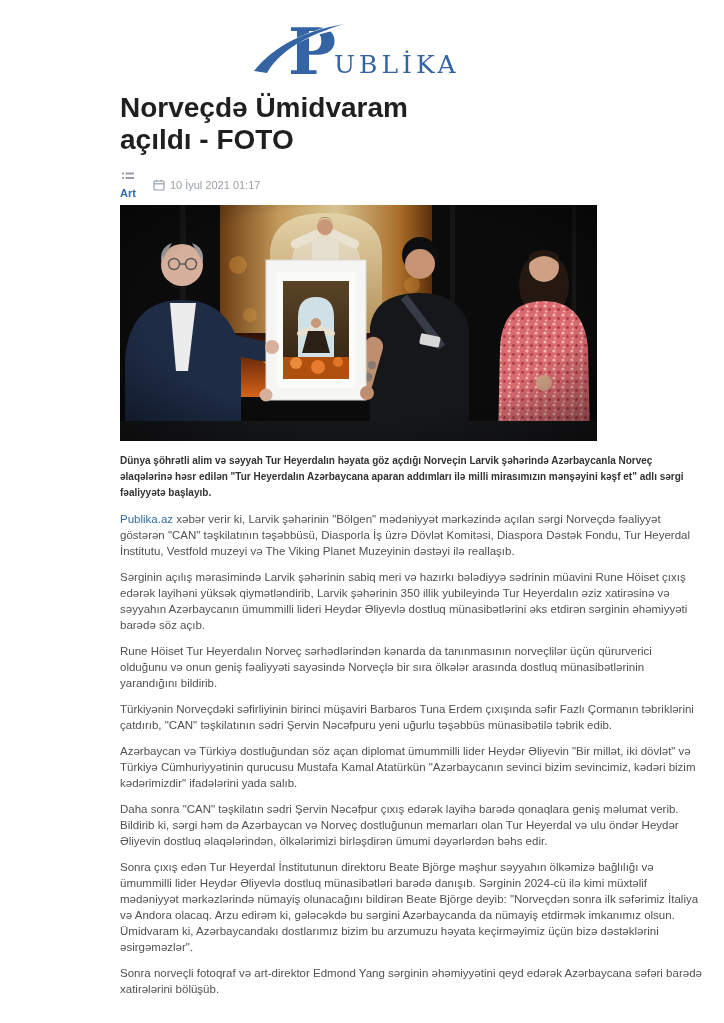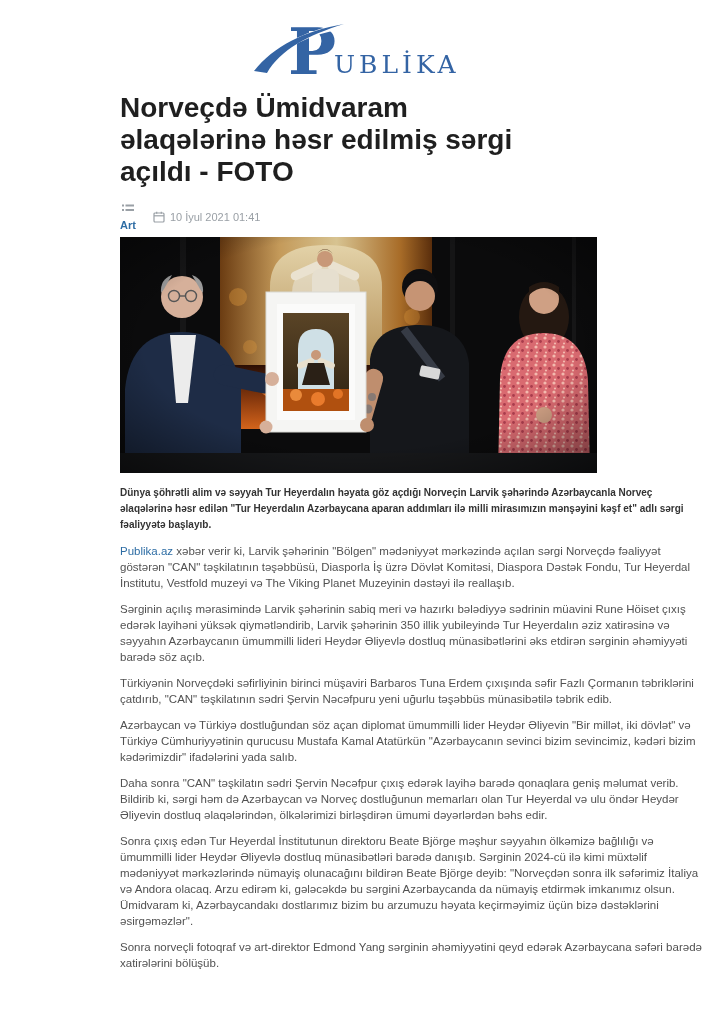--- a/index.html
+++ b/index.html
@@ -80,42 +80,41 @@
       <path d="M14,50 C36,27 64,13 100,8" stroke="#ffffff" stroke-width="5" fill="none"></path>
       <path d="M8,53 C28,28 58,13 98,6 C62,17 34,32 21,55 Z" fill="#3464a4"></path>
       <text x="88" y="55" font-family="DejaVu Serif, serif" font-size="25" letter-spacing="4" fill="#3464a4">UBLİKA</text>
     </svg>
   </header>
 
   <main class="article">
 
     <h1 class="title">
       <span>Norveçdə Ümidvaram</span>
-      <span>əlaqələrinə həsr edilmiş sərgi</span>
       <span>açıldı - FOTO</span>
     </h1>
 
     <div class="meta">
       <span class="cat-group">
         <svg width="12" height="12" viewBox="0 0 12 12">
           <rect x="0" y="2.5" width="2" height="2" fill="#9aa0a6"></rect>
           <rect x="3.5" y="2.5" width="8.5" height="2" fill="#9aa0a6"></rect>
           <rect x="0" y="7" width="2" height="2" fill="#9aa0a6"></rect>
           <rect x="3.5" y="7" width="8.5" height="2" fill="#9aa0a6"></rect>
         </svg>
         <a href="#" class="cat">Art</a>
       </span>
       <span class="date-group">
         <svg width="12" height="12" viewBox="0 0 12 12">
           <rect x="1" y="2" width="10" height="9" rx="1" fill="none" stroke="#9aa0a6" stroke-width="1.2"></rect>
           <line x1="1" y1="4.8" x2="11" y2="4.8" stroke="#9aa0a6" stroke-width="1.2"></line>
           <line x1="3.7" y1="0.8" x2="3.7" y2="2.8" stroke="#9aa0a6" stroke-width="1.2"></line>
           <line x1="8.3" y1="0.8" x2="8.3" y2="2.8" stroke="#9aa0a6" stroke-width="1.2"></line>
         </svg>
-        <span class="date">10 İyul 2021 01:41</span>
+        <span class="date">10 İyul 2021 01:17</span>
       </span>
     </div>
 
     <figure class="photo">
       <svg width="477" height="236" viewBox="0 0 477 236" xmlns="http://www.w3.org/2000/svg">
         <defs>
           <linearGradient id="gBack" x1="0" y1="0" x2="1" y2="0">
             <stop offset="0" stop-color="#6b3c12"></stop>
             <stop offset="0.28" stop-color="#c49a5a"></stop>
             <stop offset="0.55" stop-color="#d7c391"></stop>
@@ -230,20 +229,21 @@
         <rect x="0" y="216" width="477" height="20" fill="#17181a"></rect>
         <rect x="0" y="0" width="477" height="236" fill="url(#vg)"></rect>
       </svg>
     </figure>
 
     <p class="lead">Dünya şöhrətli alim və səyyah Tur Heyerdalın həyata göz açdığı Norveçin Larvik şəhərində Azərbaycanla Norveç əlaqələrinə həsr edilən "Tur Heyerdalın Azərbaycana aparan addımları ilə milli mirasımızın mənşəyini kəşf et" adlı sərgi fəaliyyətə başlayıb.</p>
 
     <p class="body"><a href="#" class="source-link">Publika.az</a><span> xəbər verir ki, Larvik şəhərinin "Bölgen" mədəniyyət mərkəzində açılan sərgi Norveçdə fəaliyyət göstərən "CAN" təşkilatının təşəbbüsü, Diasporla İş üzrə Dövlət Komitəsi, Diaspora Dəstək Fondu, Tur Heyerdal İnstitutu, Vestfold muzeyi və The Viking Planet Muzeyinin dəstəyi ilə reallaşıb.</span></p>
 
     <p class="body">Sərginin açılış mərasimində Larvik şəhərinin sabiq meri və hazırkı bələdiyyə sədrinin müavini Rune Höiset çıxış edərək layihəni yüksək qiymətləndirib, Larvik şəhərinin 350 illik yubileyində Tur Heyerdalın əziz xatirəsinə və səyyahın Azərbaycanın ümummilli lideri Heydər Əliyevlə dostluq münasibətlərini əks etdirən sərginin əhəmiyyəti barədə söz açıb.</p>
+    <p class="body">Rune Höiset Tur Heyerdalın Norveç sərhədlərindən kənarda da tanınmasının norveçlilər üçün qürurverici olduğunu və onun geniş fəaliyyəti sayəsində Norveçlə bir sıra ölkələr arasında dostluq münasibətlərinin yarandığını bildirib.</p>
     <p class="body">Türkiyənin Norveçdəki səfirliyinin birinci müşaviri Barbaros Tuna Erdem çıxışında səfir Fazlı Çormanın təbriklərini çatdırıb, "CAN" təşkilatının sədri Şervin Nəcəfpuru yeni uğurlu təşəbbüs münasibətilə təbrik edib.</p>
     <p class="body">Azərbaycan və Türkiyə dostluğundan söz açan diplomat ümummilli lider Heydər Əliyevin "Bir millət, iki dövlət" və Türkiyə Cümhuriyyətinin qurucusu Mustafa Kamal Atatürkün "Azərbaycanın sevinci bizim sevincimiz, kədəri bizim kədərimizdir" ifadələrini yada salıb.</p>
     <p class="body">Daha sonra "CAN" təşkilatın sədri Şervin Nəcəfpur çıxış edərək layihə barədə qonaqlara geniş məlumat verib. Bildirib ki, sərgi həm də Azərbaycan və Norveç dostluğunun memarları olan Tur Heyerdal və ulu öndər Heydər Əliyevin dostluq əlaqələrindən, ölkələrimizi birləşdirən ümumi dəyərlərdən bəhs edir.</p>
     <p class="body">Sonra çıxış edən Tur Heyerdal İnstitutunun direktoru Beate Björge məşhur səyyahın ölkəmizə bağlılığı və ümummilli lider Heydər Əliyevlə dostluq münasibətləri barədə danışıb. Sərginin 2024-cü ilə kimi müxtəlif mədəniyyət mərkəzlərində nümayiş olunacağını bildirən Beate Björge deyib: "Norveçdən sonra ilk səfərimiz İtaliya və Andora olacaq. Arzu edirəm ki, gələcəkdə bu sərgini Azərbaycanda da nümayiş etdirmək imkanımız olsun. Ümidvaram ki, Azərbaycandakı dostlarımız bizim bu arzumuzu həyata keçirməyimiz üçün bizə dəstəklərini əsirgəməzlər".</p>
     <p class="body">Sonra norveçli fotoqraf və art-direktor Edmond Yang sərginin əhəmiyyətini qeyd edərək Azərbaycana səfəri barədə xatirələrini bölüşüb.</p>
 
   </main>
 </div>
 
 </body></html>

